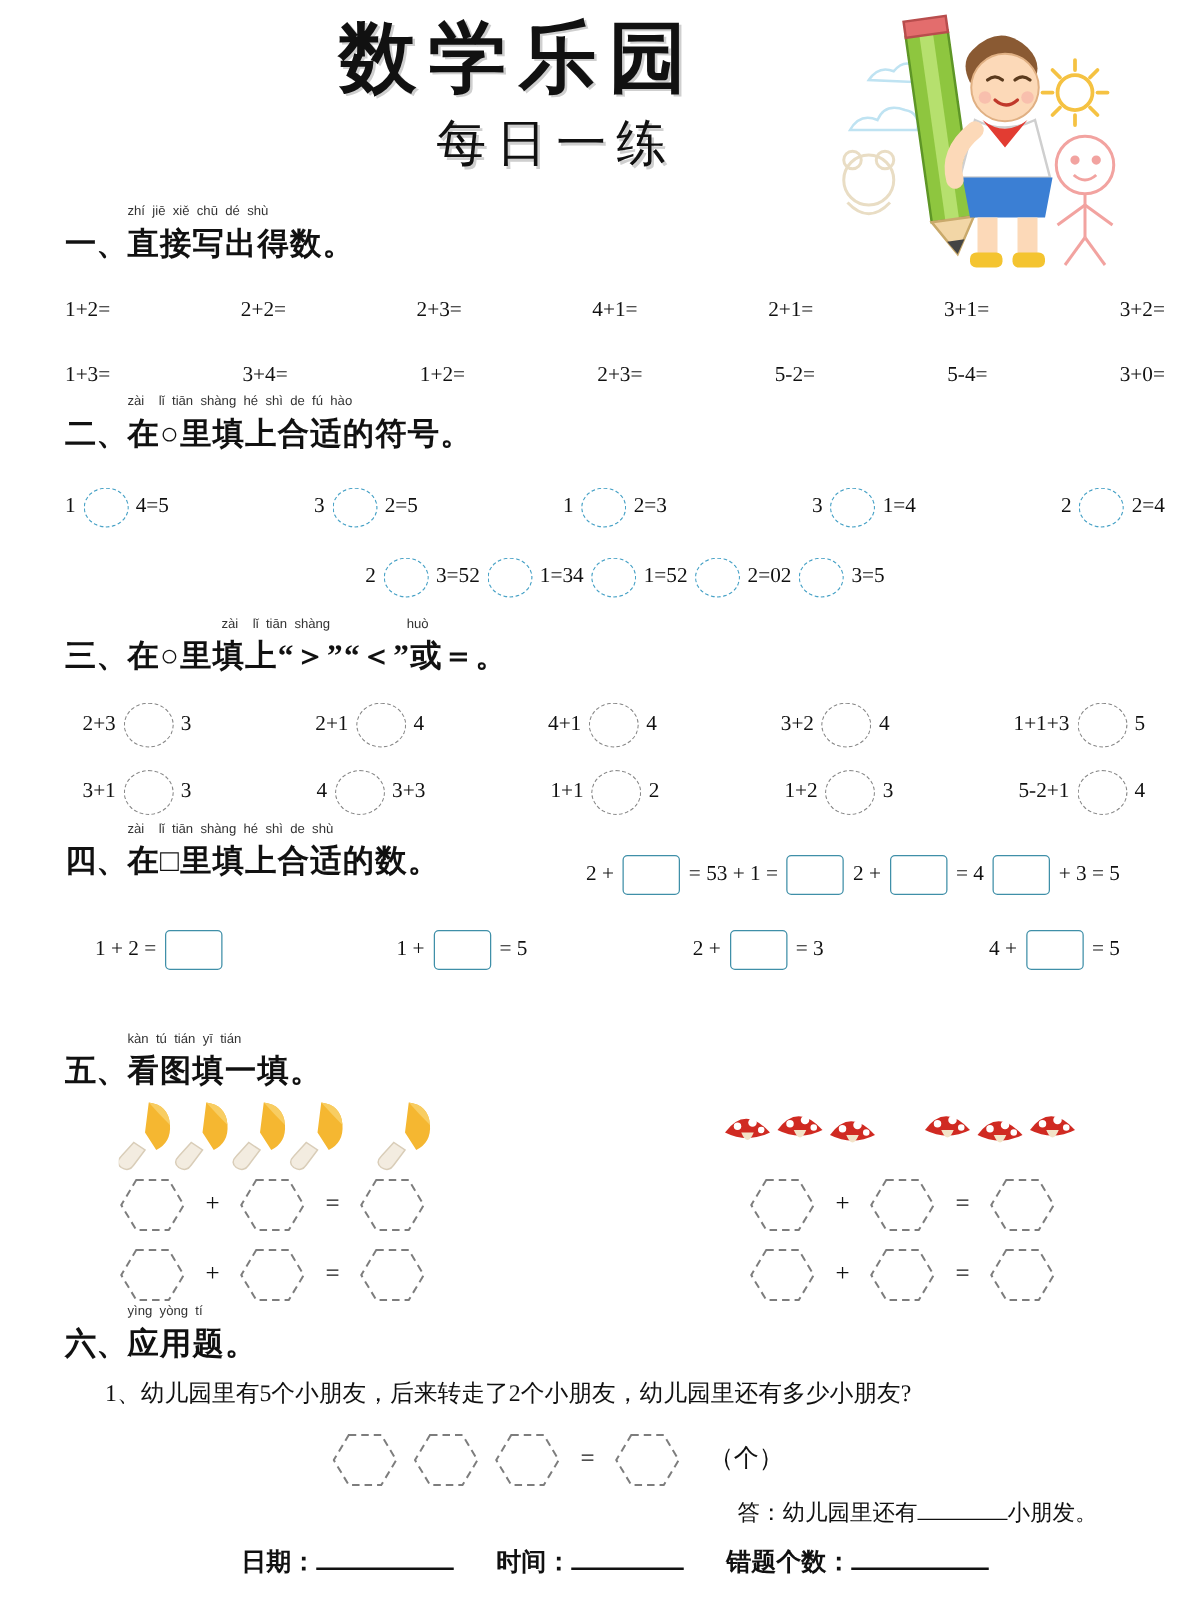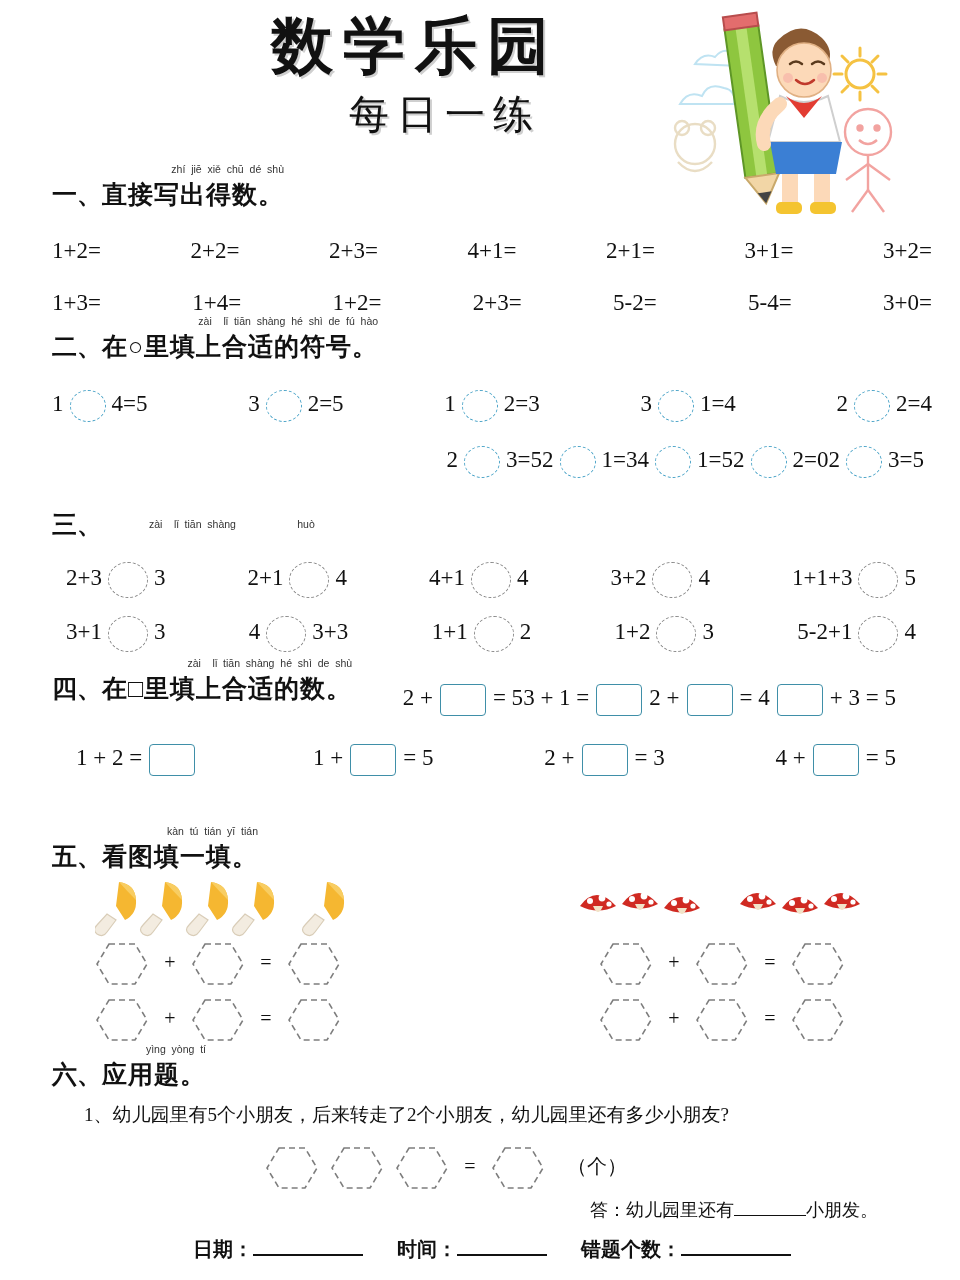--- a/index.html
+++ b/index.html
@@ -38,27 +38,27 @@
   
   .illus{position:absolute;left:660px;top:4px;width:290px;height:220px;}
 
   
   .sec{position:absolute;left:52px;font-size:25px;font-weight:bold;white-space:nowrap;}
   .sec .num{font-family:"DejaVu Serif",serif;}
   .pinyin-wrap{display:inline-block;position:relative;}
   .pinyin{
     position:absolute;top:-15px;left:0;width:100%;
     font-size:10.5px;font-weight:normal;letter-spacing:0;
-    color:#333;text-align:right;font-family:"Liberation Sans",sans-serif;
+    color:#333;text-align:left;font-family:"Liberation Sans",sans-serif;
     white-space:nowrap;
   }
   .han{font-size:25px;letter-spacing:1px;}
 
   
-  .row{position:absolute;display:flex;font-size:23px;font-family:"Liberation Serif",serif;}
+  .row{position:absolute;display:flex;font-size:17px;font-family:"Liberation Serif",serif;}
   .cell{white-space:nowrap;}
 
   
   .circ{
     display:inline-block;width:34px;height:30px;
     border:1.6px dashed #4aa3c7;border-radius:50%;
     vertical-align:middle;margin:0 6px;
   }
   .circ-gray{
     display:inline-block;width:38px;height:34px;
@@ -180,21 +180,21 @@
     <span class="cell">1+2=</span>
     <span class="cell">2+2=</span>
     <span class="cell">2+3=</span>
     <span class="cell">4+1=</span>
     <span class="cell">2+1=</span>
     <span class="cell">3+1=</span>
     <span class="cell">3+2=</span>
   </div>
   <div class="row" style="top:290px;left:52px;width:880px;justify-content:space-between;gap:12px;">
     <span class="cell">1+3=</span>
-    <span class="cell">1+4=</span>
+    <span class="cell">3+4=</span>
     <span class="cell">1+2=</span>
     <span class="cell">2+3=</span>
     <span class="cell">5-2=</span>
     <span class="cell">5-4=</span>
     <span class="cell">3+0=</span>
   </div>
 
   <div class="sec" style="top:330px;">
     <span class="num">二、</span><span class="pinyin-wrap">
       <span class="pinyin">zài&nbsp;&nbsp;&nbsp; lǐ&nbsp; tiān&nbsp; shàng&nbsp; hé&nbsp; shì&nbsp; de&nbsp; fú&nbsp; hào</span>
@@ -202,31 +202,32 @@
     </span>
   </div>
 
   <div class="row" style="top:390px;left:52px;width:880px;justify-content:space-between;">
     <span class="cell"><span>1</span><span class="circ"></span><span>4=5</span></span>
     <span class="cell"><span>3</span><span class="circ"></span><span>2=5</span></span>
     <span class="cell"><span>1</span><span class="circ"></span><span>2=3</span></span>
     <span class="cell"><span>3</span><span class="circ"></span><span>1=4</span></span>
     <span class="cell"><span>2</span><span class="circ"></span><span>2=4</span></span>
   </div>
-  <div class="row" style="top:446px;left:44px;width:880px;justify-content:flex-end;">
+  <div class="row" style="top:446px;left:60px;width:880px;justify-content:center;">
     <span class="cell"><span>2</span><span class="circ"></span><span>3=5</span></span>
     <span class="cell"><span>2</span><span class="circ"></span><span>1=3</span></span>
     <span class="cell"><span>4</span><span class="circ"></span><span>1=5</span></span>
     <span class="cell"><span>2</span><span class="circ"></span><span>2=0</span></span>
     <span class="cell"><span>2</span><span class="circ"></span><span>3=5</span></span>
   </div>
 
   <div class="sec" style="top:508px;">
     <span class="num">三、</span><span class="pinyin-wrap">
-      <span class="pinyin" style="text-align:center;padding-left:6px;margin-left:41px;">zài&nbsp;&nbsp;&nbsp;&nbsp;lǐ&nbsp; tiān&nbsp; shàng&nbsp;&nbsp;&nbsp;&nbsp;&nbsp;&nbsp;&nbsp;&nbsp;&nbsp;&nbsp;&nbsp;&nbsp;&nbsp;&nbsp;&nbsp;&nbsp;&nbsp;&nbsp;&nbsp;&nbsp;&nbsp;huò</span>
+      <span class="pinyin" style="text-align:center;padding-left:6px;">zài&nbsp;&nbsp;&nbsp;&nbsp;lǐ&nbsp; tiān&nbsp; shàng&nbsp;&nbsp;&nbsp;&nbsp;&nbsp;&nbsp;&nbsp;&nbsp;&nbsp;&nbsp;&nbsp;&nbsp;&nbsp;&nbsp;&nbsp;&nbsp;&nbsp;&nbsp;&nbsp;&nbsp;&nbsp;huò</span>
+      <span class="han">在○里填上“＞”“＜”或＝。</span>
     </span>
   </div>
 
   <div class="row" style="top:562px;left:66px;width:850px;justify-content:space-between;">
     <span class="cell"><span>2+3</span><span class="circ-gray"></span><span>3</span></span>
     <span class="cell"><span>2+1</span><span class="circ-gray"></span><span>4</span></span>
     <span class="cell"><span>4+1</span><span class="circ-gray"></span><span>4</span></span>
     <span class="cell"><span>3+2</span><span class="circ-gray"></span><span>4</span></span>
     <span class="cell"><span>1+1+3</span><span class="circ-gray"></span><span>5</span></span>
   </div>

